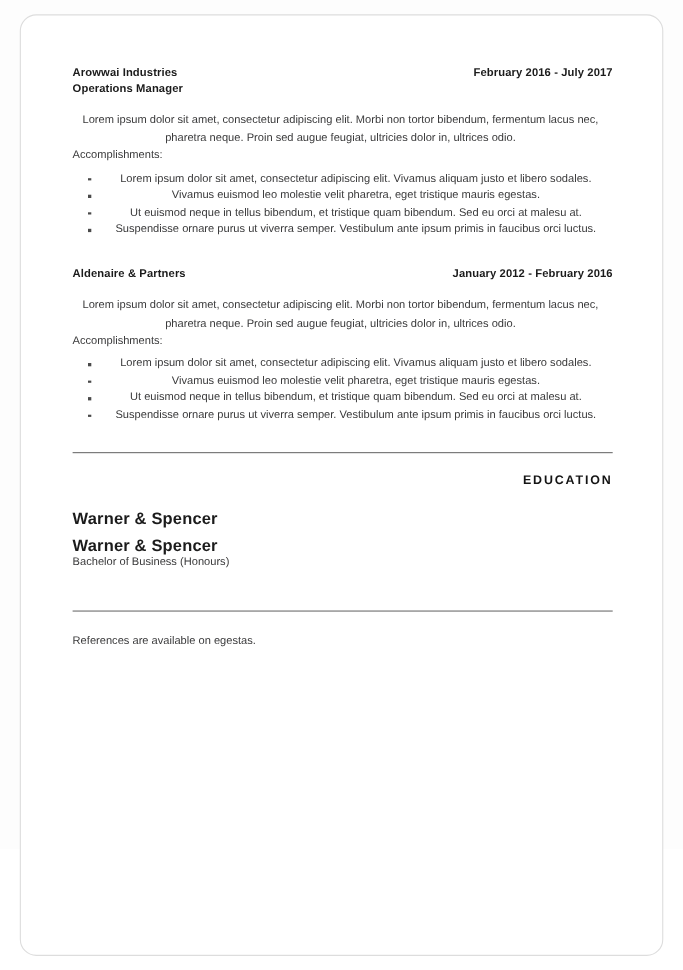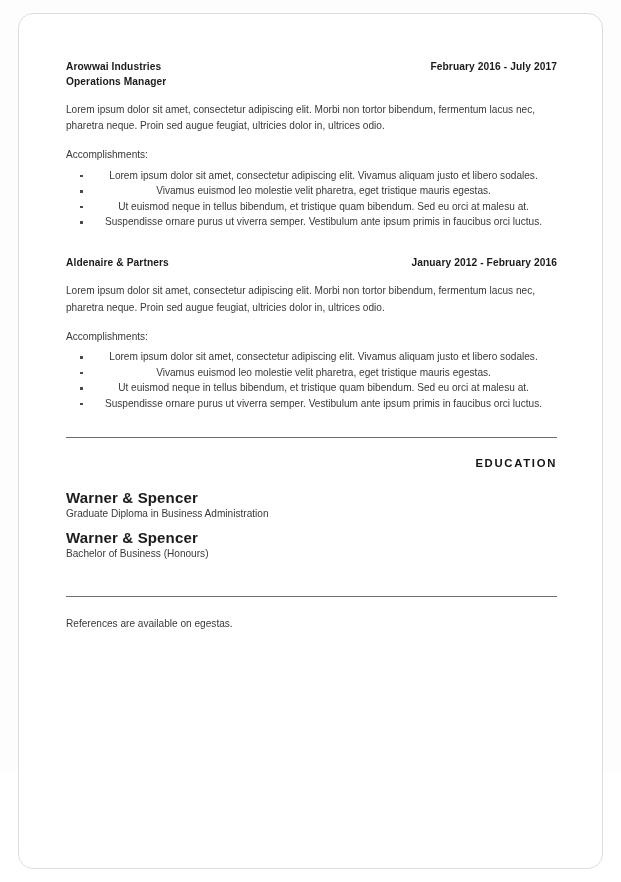--- a/index.html
+++ b/index.html
@@ -74,27 +74,27 @@
     line-height: 14.5px;
     letter-spacing: 0.01em;
   }
 
   .summary {
     font-size: 10.1px;
     color: #39393a;
     line-height: 16.2px;
     margin-top: 13px;
     max-width: 487px;
+    text-align: center;
   }
 
   .accomplishments-label {
     font-size: 10.1px;
     color: #39393a;
     line-height: 16.2px;
-    margin-top: 13px;
   }
 
   ul.bullets {
     list-style: none;
     margin: 4px 0 0 0;
     padding: 0;
   }
   ul.bullets li {
     position: relative;
     font-size: 10.1px;
@@ -196,21 +196,20 @@
       </div>
 
       <div style="height:26px"></div>
       <div class="divider"></div>
       <div style="height:18px"></div>
       <div class="section-title">EDUCATION</div>
       <div style="height:21px"></div>
 
       <div class="edu-item">
         <div class="edu-school">Warner &amp; Spencer</div>
-        <div class="edu-degree">Graduate Diploma in Business Administration</div>
       </div>
       <div class="edu-item">
         <div class="edu-school">Warner &amp; Spencer</div>
         <div class="edu-degree">Bachelor of Business (Honours)</div>
       </div>
 
       <div style="height:25px"></div>
       <div class="divider"></div>
       <div style="height:19px"></div>
       <div class="references">References are available on egestas.</div>

